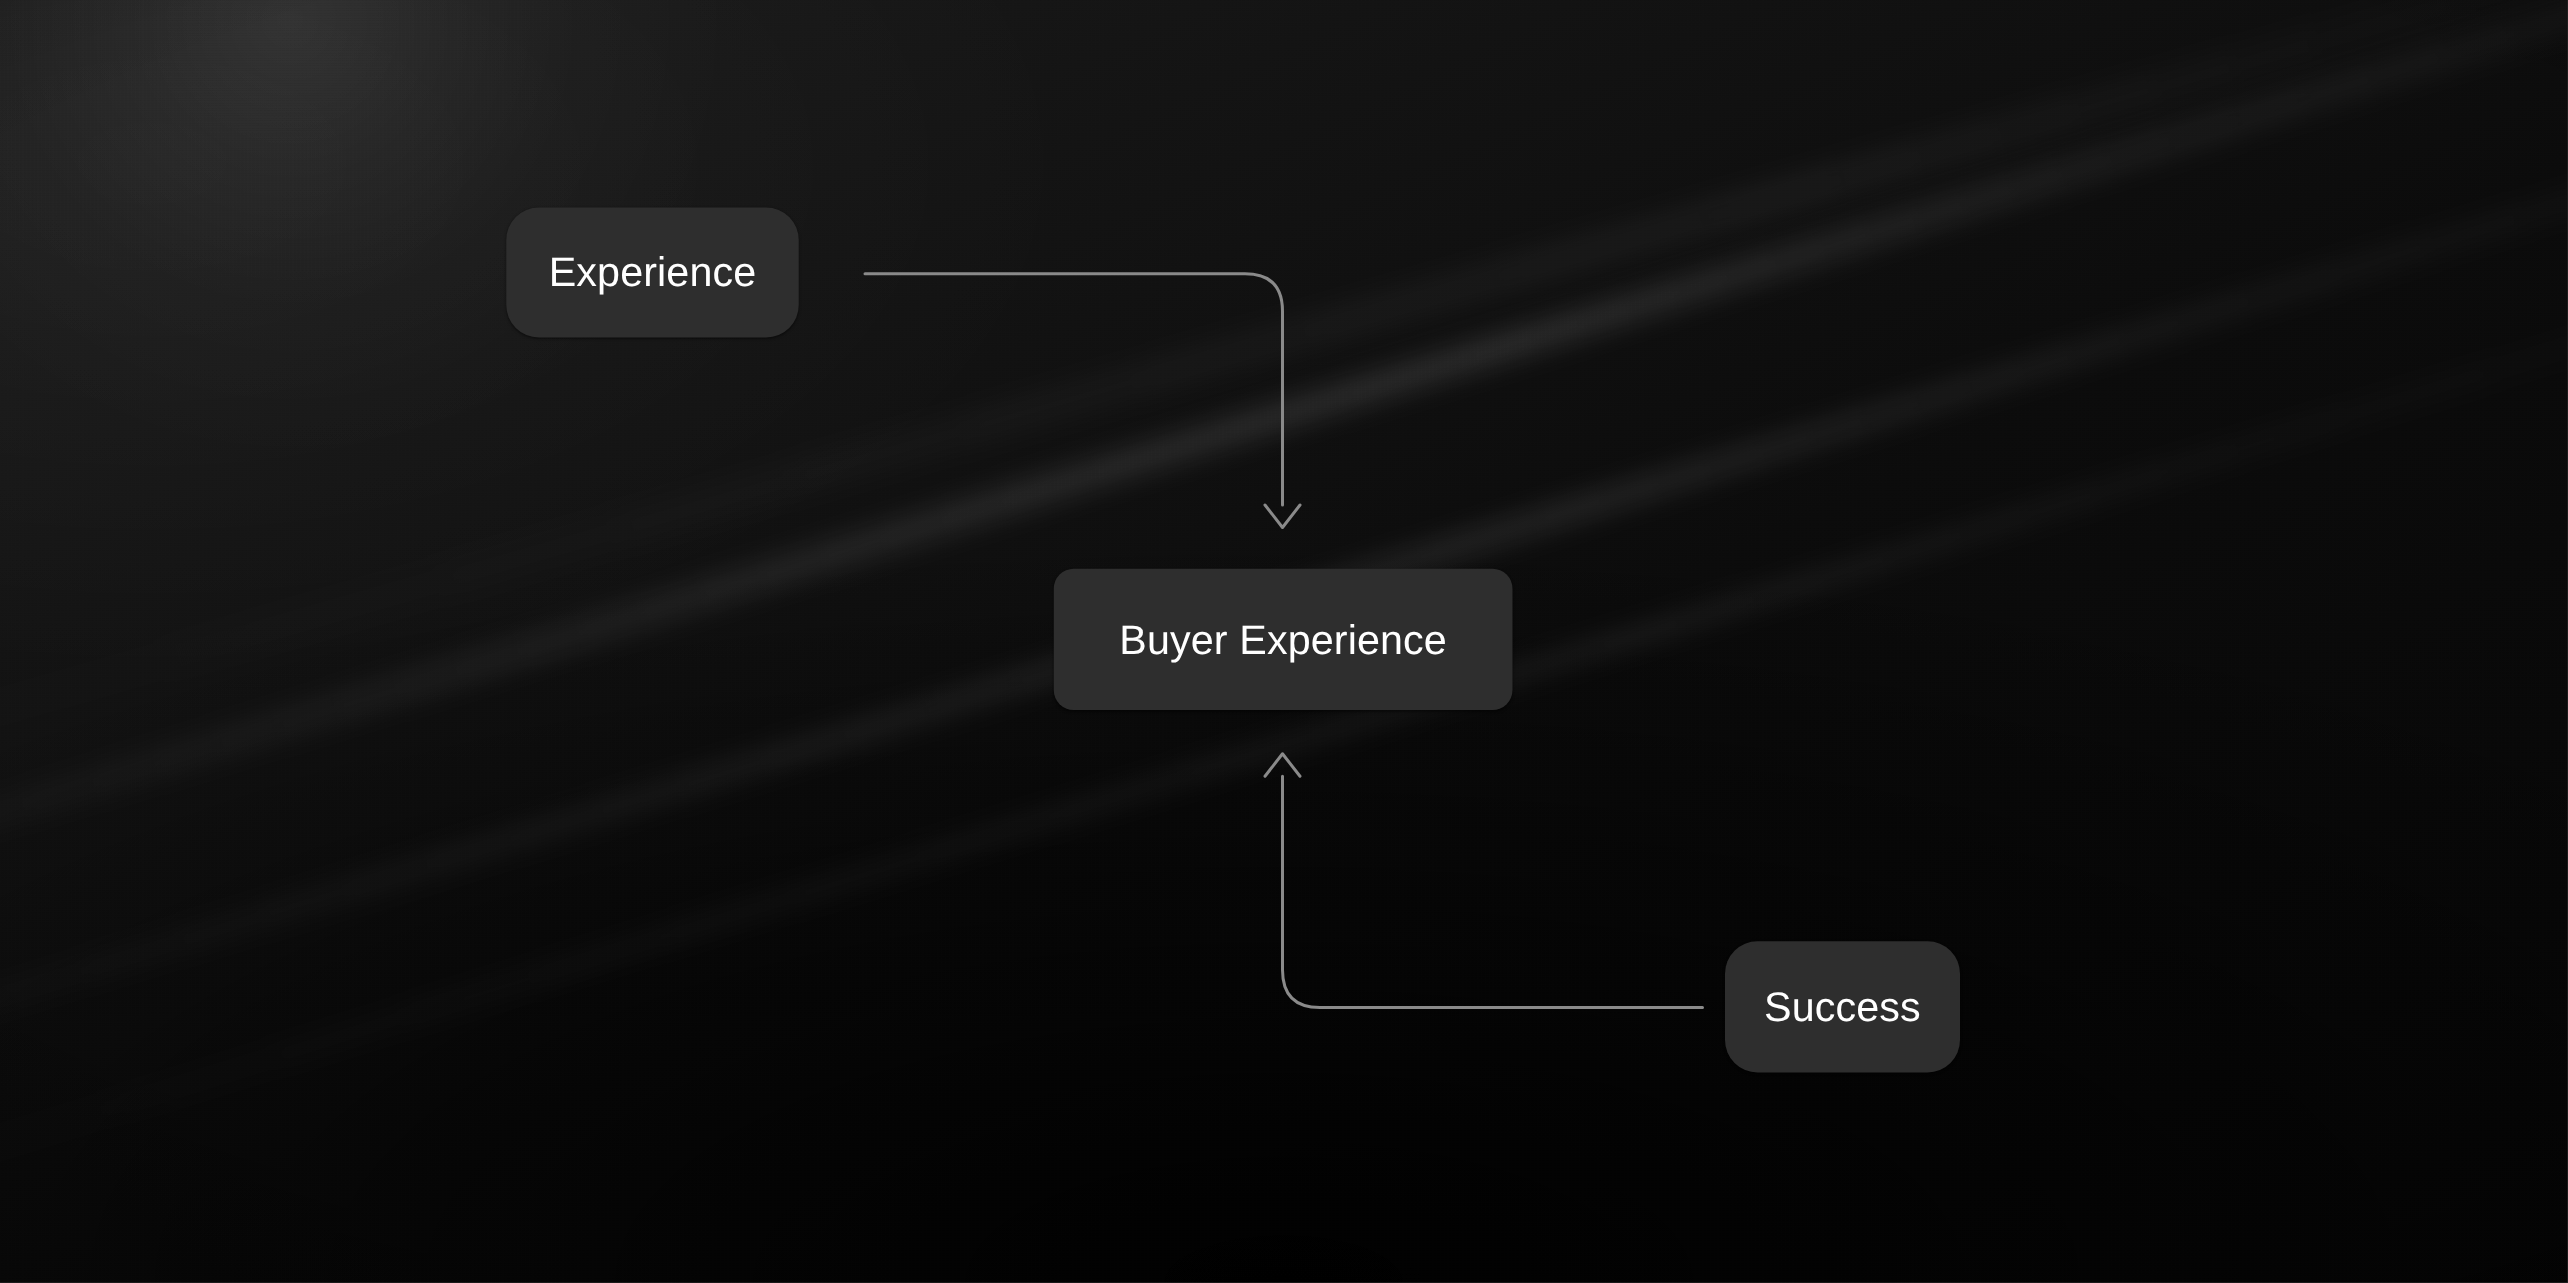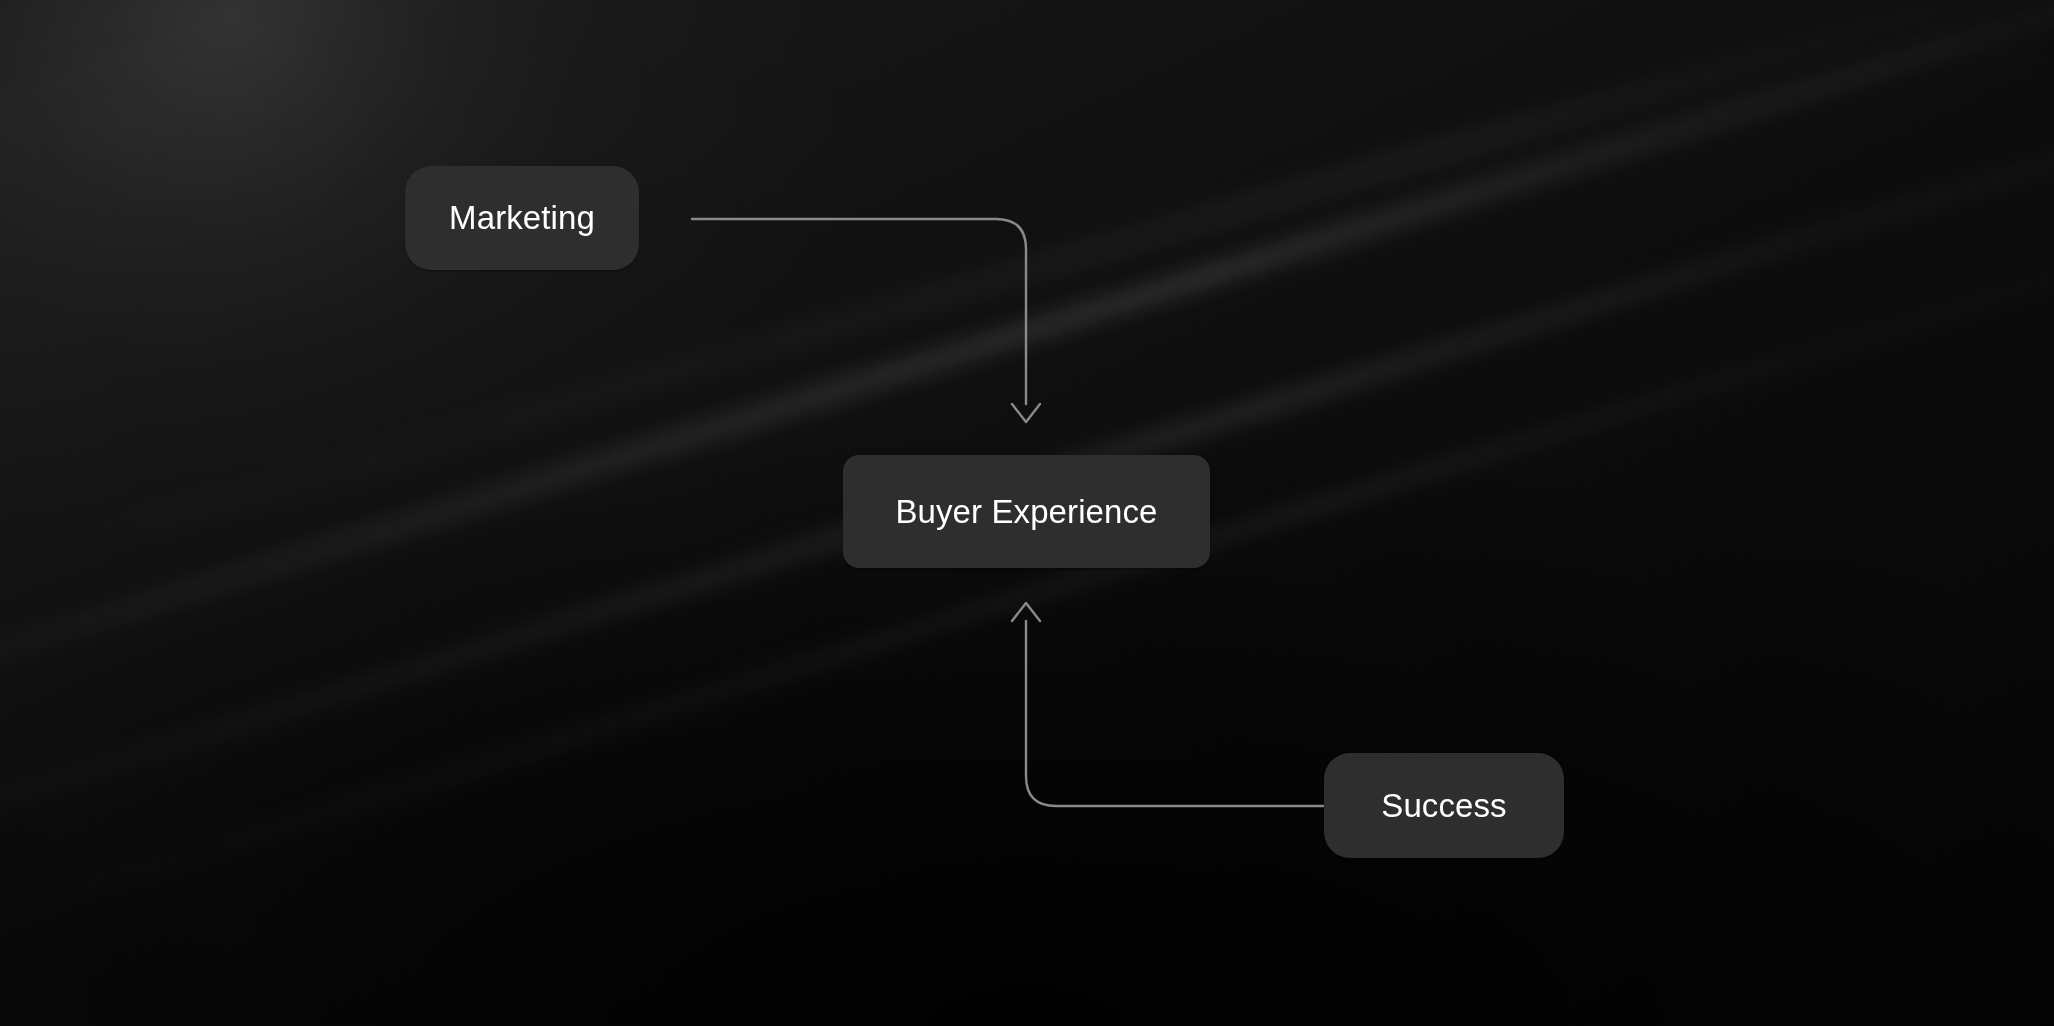--- a/index.html
+++ b/index.html
@@ -140,21 +140,21 @@
     font-weight: 400;
     letter-spacing: 0.1px;
     white-space: nowrap;
     cursor: pointer;
     box-shadow: 0 1px 2px rgba(0,0,0,0.45);
   }
   .node-label { pointer-events: none; }
 
   #node-marketing { left: 405px; top: 166px;  width: 234px; height: 104px; }
   #node-buyer     { left: 843px; top: 455px;  width: 367px; height: 113px; border-radius: 16px; }
-  #node-success   { left: 1324px; top: 753px; width: 240px; height: 105px; }
+  #node-success   { left: 1380px; top: 753px; width: 188px; height: 105px; }
 </style>
 </head>
 <body>
 
 <div id="canvas">
 
   <div class="bg-layer bg-base"></div>
   <div class="bg-layer bg-glow-tl2"></div>
   <div class="bg-layer bg-glow-tl"></div>
 
@@ -173,21 +173,21 @@
       <path d="M 1012 404 L 1026 422 L 1040 404" fill="none" stroke="#8a8a8a" stroke-width="2.4" stroke-linecap="round" stroke-linejoin="round"></path>
     </g>
 
     <g>
       <path d="M 1362 806 L 1056 806 Q 1026 806 1026 776 L 1026 621" fill="none" stroke="#8a8a8a" stroke-width="2.4" stroke-linecap="round"></path>
       <path d="M 1012 621 L 1026 603 L 1040 621" fill="none" stroke="#8a8a8a" stroke-width="2.4" stroke-linecap="round" stroke-linejoin="round"></path>
     </g>
   </svg>
 
   <div class="node" id="node-marketing">
-    <span class="node-label">Marketing</span>
+    <span class="node-label">Experience</span>
   </div>
 
   <div class="node" id="node-buyer">
     <span class="node-label">Buyer Experience</span>
   </div>
 
   <div class="node" id="node-success">
     <span class="node-label">Success</span>
   </div>
 

